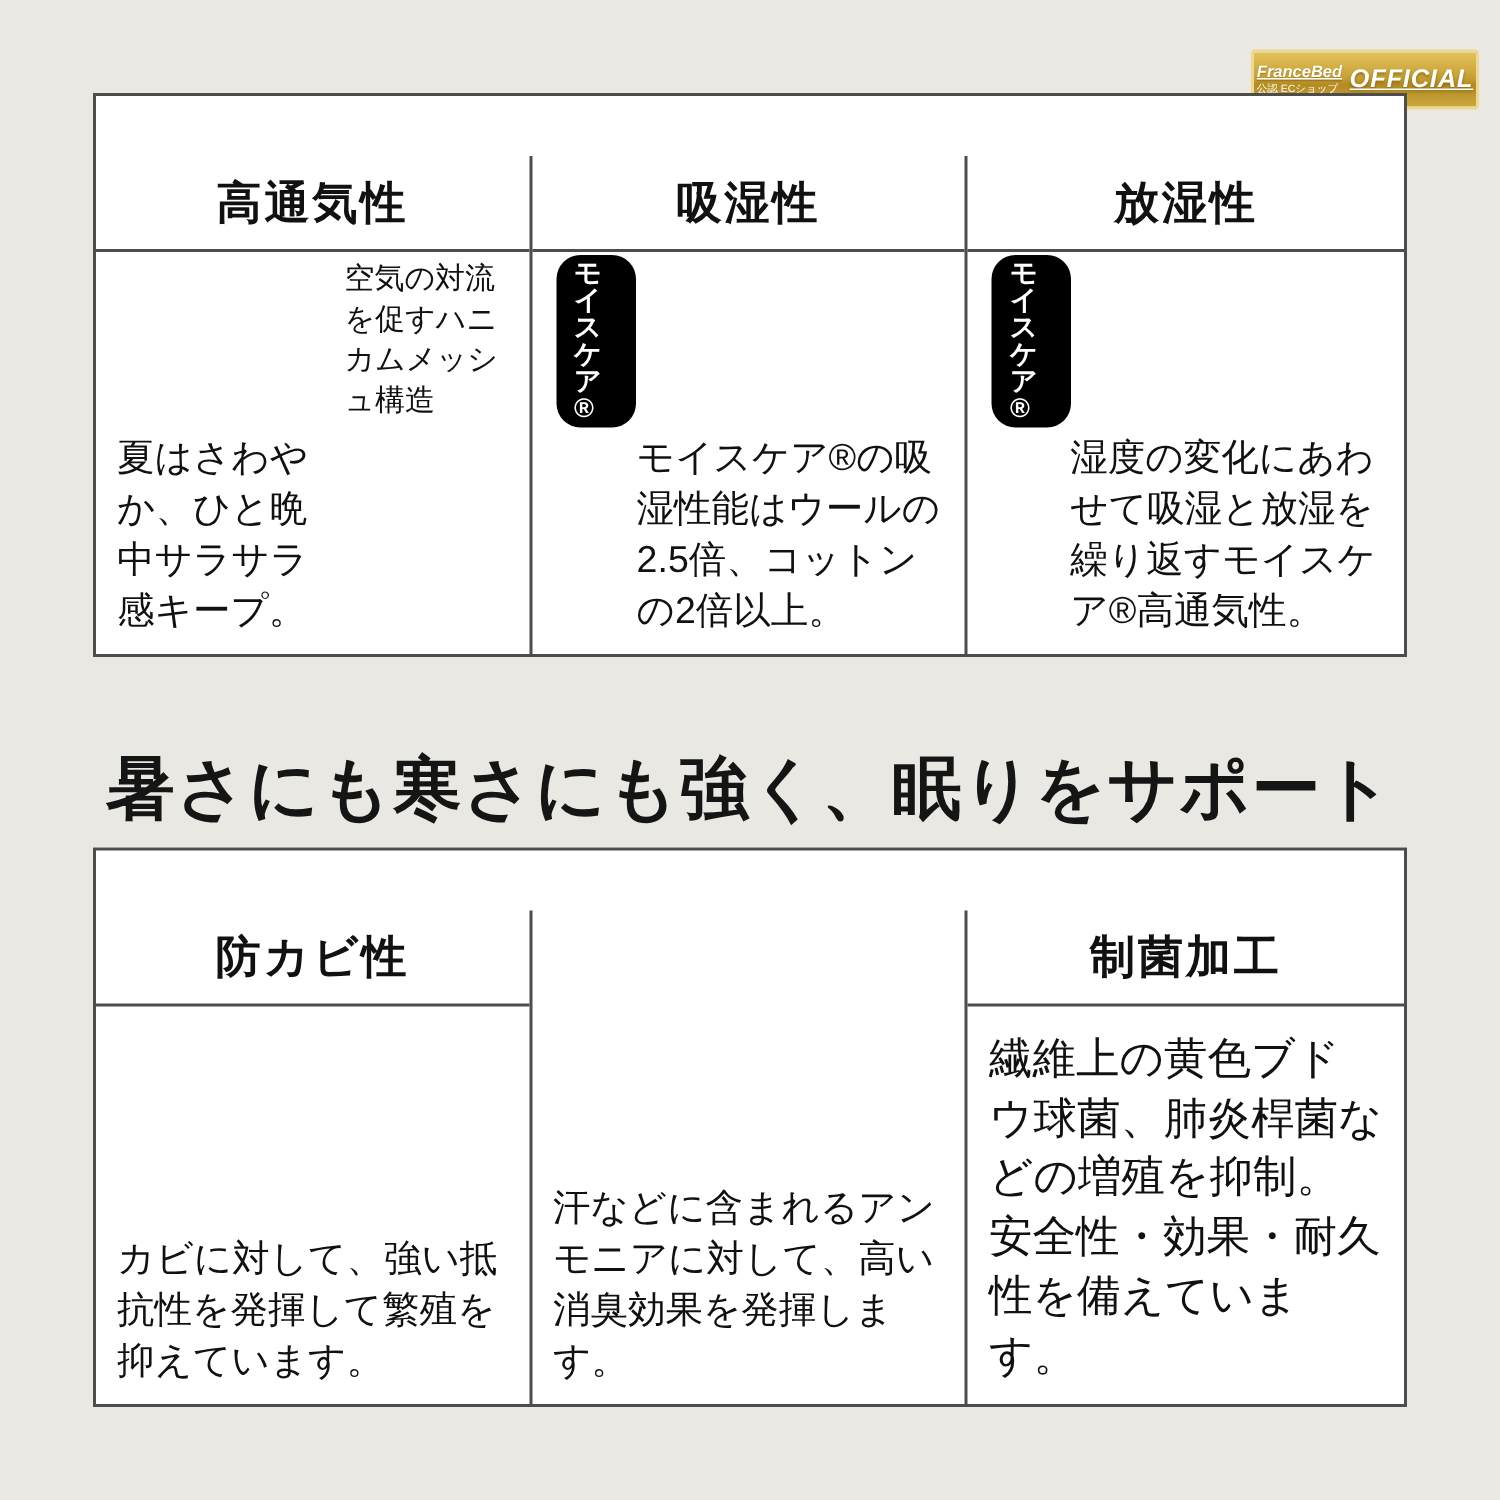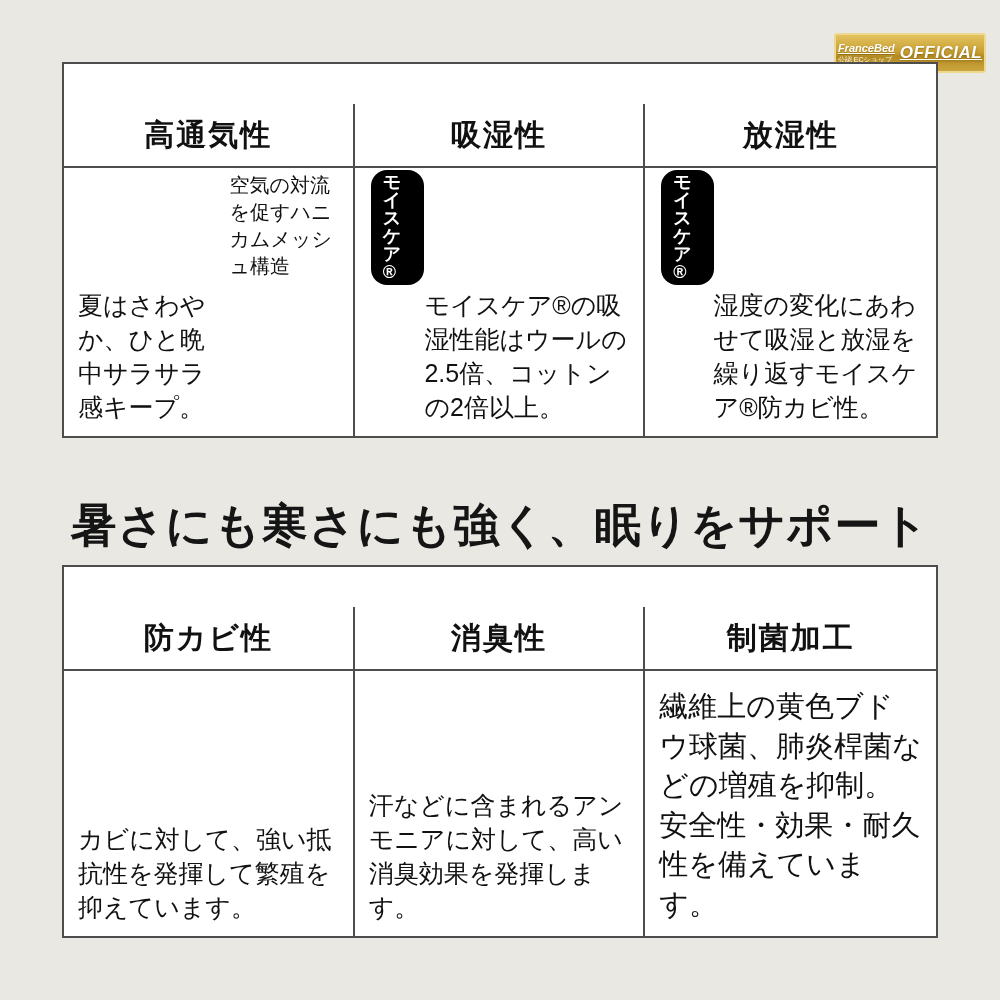--- a/index.html
+++ b/index.html
@@ -135,21 +135,21 @@
               <circle cx="233" cy="52" r="8"></circle>
             <circle cx="188" cy="106" r="13"></circle>
               <circle cx="206" cy="95" r="14"></circle>
             <circle cx="224" cy="104" r="13"></circle>
               <circle cx="214" cy="120" r="12"></circle>
             <circle cx="194" cy="122" r="10"></circle>
               <circle cx="234" cy="118" r="8"></circle>
           </g>
         </svg>
       </div>
-      <div class="cell-text">湿度の変化にあわせて吸湿と放湿を繰り返すモイスケア®防カビ性。</div>
+      <div class="cell-text">湿度の変化にあわせて吸湿と放湿を繰り返すモイスケア®高通気性。</div>
     </div>
   </div>
 </div>
 
 <div class="headline">暑さにも寒さにも強く、眠りをサポート</div>
 
 <div class="ftable bottom">
 
   <div class="cell">
     <div class="cell-header">防カビ性</div>
@@ -174,21 +174,20 @@
             <path d="M104 94 L72 52 M72 52 L54 50 M72 52 L76 34"></path>
             <path d="M116 82 L108 46 M108 46 L92 36 M108 46 L122 34"></path>
           </g>
         </svg>
       </div>
       <div class="cell-text">カビに対して、強い抵抗性を発揮して繁殖を抑えています。</div>
     </div>
   </div>
 
   <div class="cell">
-    <div class="cell-header">消臭性</div>
     <div class="cell-body">
       <div class="icon-area">
         <svg width="220" height="176" viewBox="0 0 220 176">
           <g fill="#a9d8d2">
             <circle cx="88" cy="42" r="7"></circle>
               <circle cx="68" cy="48" r="7"></circle>
               <circle cx="52" cy="60" r="7"></circle>
             <circle cx="42" cy="78" r="7"></circle>
               <circle cx="44" cy="97" r="7"></circle>
               <circle cx="54" cy="113" r="7"></circle>

